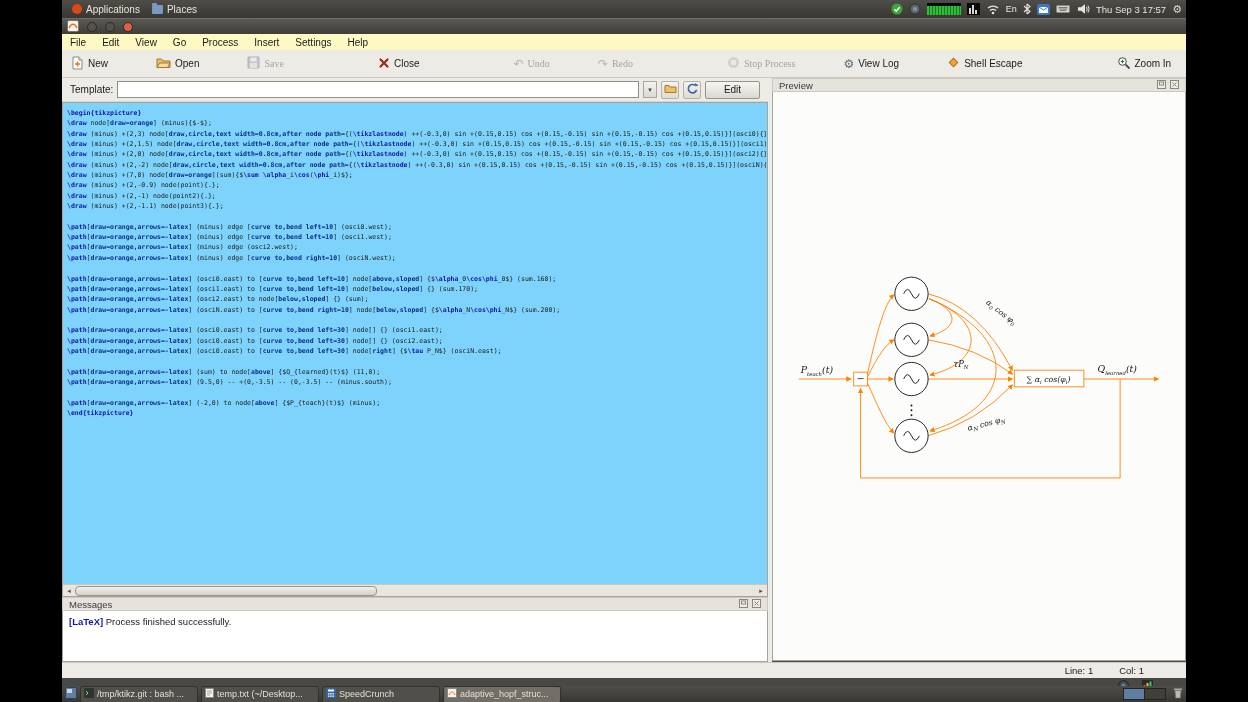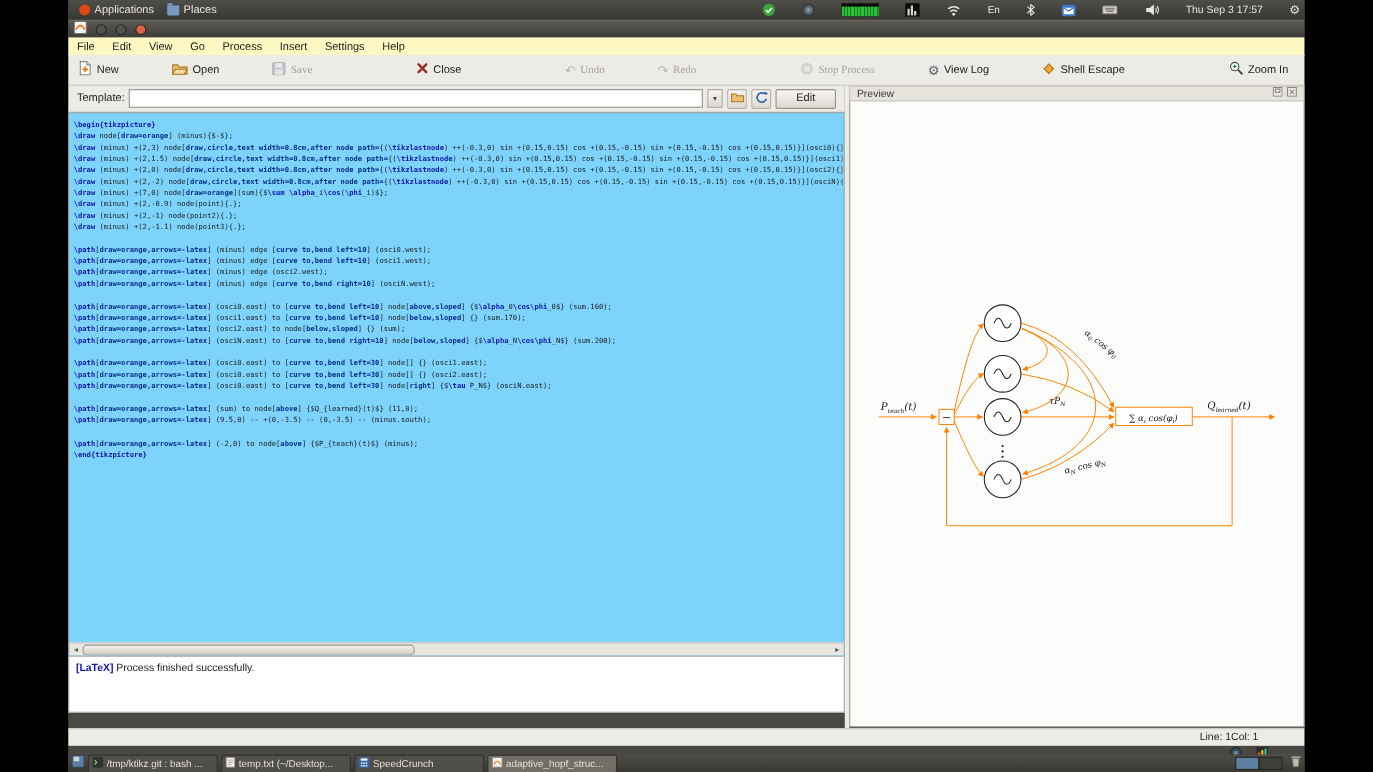--- a/index.html
+++ b/index.html
@@ -4,21 +4,21 @@
 <style>
   html,body{margin:0;padding:0;background:#000;}
   #desktop{position:relative;width:1124px;height:702px;margin:0 auto;background:#4a4844;
     font-family:"Liberation Sans","DejaVu Sans",sans-serif;color:#1a1a1a;overflow:hidden;}
   
   .top-panel{position:absolute;left:0;top:0;width:100%;height:18px;
     background:linear-gradient(#4f4d48,#393732);color:#E8E5DE;display:flex;align-items:center;
     font-size:10px;box-sizing:border-box;padding:0 4px;}
   .tp-menu{display:flex;align-items:center;gap:4px;padding:0 6px;height:100%;}
   .tp-spacer{flex:1;}
-  .tray{display:flex;gap:24px;}
+  .tray{display:flex;gap:6px;}
   .tray span{display:inline-flex;align-items:center;}
   .ubuntu-logo{width:10px;height:10px;border-radius:50%;background:#DD4814;display:inline-block;}
   .places-ico{width:11px;height:9px;background:#7A99C2;border-radius:1px;display:inline-block;position:relative;}
   .places-ico:before{content:"";position:absolute;top:-2px;left:0;width:5px;height:2px;background:#7A99C2;border-radius:1px 1px 0 0;}
   .graph1{width:34px;height:12px;background:#0A0A0A;position:relative;overflow:hidden;display:inline-block;}
   .graph1 i{position:absolute;bottom:0;left:0;right:0;height:9px;background:repeating-linear-gradient(90deg,#2FBE3A 0 2px,#1A7A22 2px 3px);}
   .graph2{width:13px;height:12px;background:#0A0A0A;display:inline-block;position:relative;}
   .graph2 i{position:absolute;bottom:1px;width:2px;background:#D8D6D0;}
   .entxt{font-size:9px;color:#EDEAE3;}
   .clock{font-size:9.5px;white-space:nowrap;}
@@ -78,21 +78,21 @@
   
   .divider{position:absolute;top:78px;left:706px;width:4px;height:584px;background:#EDEBE6;}
   .preview-panel{position:absolute;top:78px;left:710px;width:414px;height:584px;box-sizing:border-box;}
   .pv-body{position:relative;height:569px;background:#FCFCFB;border:1px solid #A7A39B;border-top:none;box-sizing:border-box;}
   .diagram{position:absolute;left:18px;top:175px;}
   .dgm-label{font-family:"DejaVu Serif","Liberation Serif",serif;font-style:italic;fill:#151515;}
   .sub{font-size:5.5px;}
   
   .statusbar{position:absolute;top:662px;left:0;width:100%;height:16px;background:#EDEBE6;
     border-top:1px solid #CDC9C1;box-sizing:border-box;display:flex;align-items:center;
-    justify-content:flex-end;font-size:9.5px;gap:0;padding-right:42px;}
+    justify-content:flex-end;font-size:9.5px;gap:26px;padding-right:42px;}
   .float-ico{position:absolute;top:677px;width:11px;height:11px;}
   
   .bottom-panel{position:absolute;left:0;top:686px;width:100%;height:16px;
     background:linear-gradient(#4f4d48,#393732);display:flex;align-items:center;gap:3px;
     box-sizing:border-box;padding:0 3px;}
   .task-btn{width:118px;height:17px;background:linear-gradient(#585650,#454containing layer-3F3A);background:#514F49;
     border:1px solid #33312C;border-radius:2px;color:#E2DFD8;font-size:9px;display:flex;align-items:center;
     gap:3px;padding:0 3px;box-sizing:border-box;white-space:nowrap;overflow:hidden;}
   .task-btn.active{background:#716E66;}
   .task-label{overflow:hidden;white-space:nowrap;}
@@ -330,20 +330,32 @@
         <div class="cl"><span class="cmd">\end</span><span class="cmd">{tikzpicture}</span></div>
       </div>
     <div class="hscroll">
       <span class="harrow">◂</span>
       <div class="hthumb"></div>
       <span class="harrow" style="margin-left:auto;">▸</span>
     </div>
   </div>
 
   <div class="messages">
+    <div class="dockhead">
+      <span>Messages</span>
+      <span class="sp"></span>
+      <span><svg width="9" height="9">
+            <rect x="0.5" y="0.5" width="8" height="8" fill="#EDEBE6" stroke="#8A877F"></rect>
+            <rect x="2.5" y="2" width="4" height="3" fill="none" stroke="#8A877F"></rect>
+          </svg></span>
+      <span><svg width="9" height="9">
+            <rect x="0.5" y="0.5" width="8" height="8" fill="#EDEBE6" stroke="#8A877F"></rect>
+            <path d="M2.5 2.5l4 4M6.5 2.5l-4 4" stroke="#8A877F"></path>
+          </svg></span>
+    </div>
     <div class="msg-body">
       <span class="mtag">[LaTeX]</span><span> Process finished successfully.</span>
     </div>
   </div>
 
   <div class="divider"></div>
   <div class="preview-panel">
     <div class="dockhead">
       <span>Preview</span>
       <span class="sp"></span>

